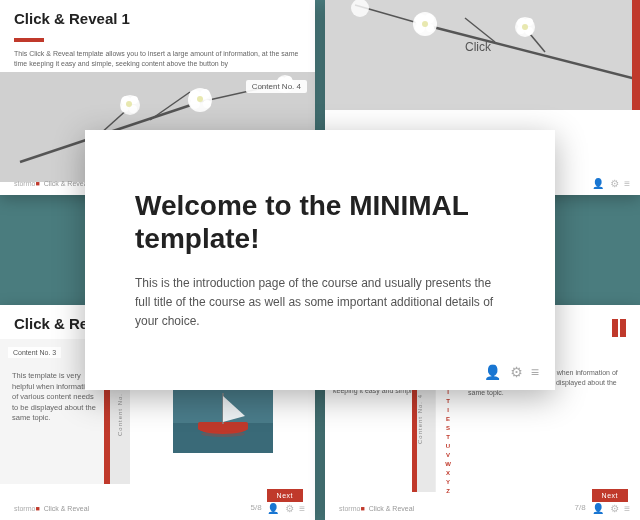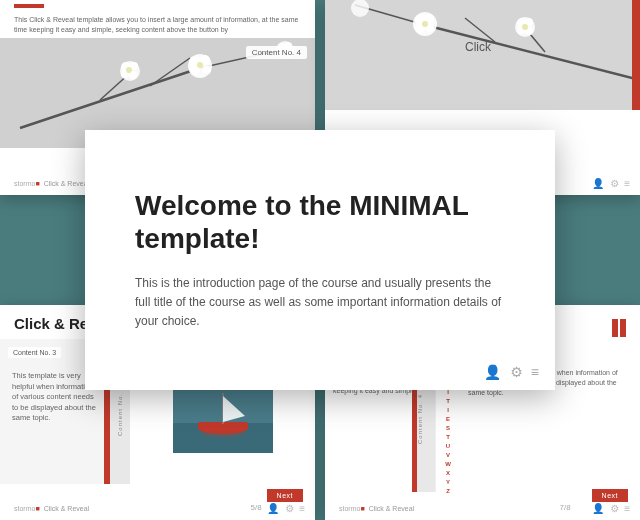--- a/index.html
+++ b/index.html
@@ -328,20 +328,24 @@
       left: 140px;
       font-size: 12px;
       color: #555;
       font-weight: 400;
     }
   </style>
 </head>
 <body>
 
 <div class="slide-top-left">
+  <div class="slide-header">
+    <div class="slide-title">Click &amp;
+Reveal 1</div>
+  </div>
   <div class="red-bar"></div>
   <div class="slide-small-text">This Click &amp; Reveal template allows you to insert a large amount of information, at the same time keeping it easy and simple, seeking content above the button by</div>
 
   <div class="floral-image">
     <svg viewBox="0 0 315 110" xmlns="http://www.w3.org/2000/svg">
       <rect width="315" height="110" fill="#d0d0d0"></rect>
 
       <line x1="20" y1="90" x2="200" y2="30" stroke="#555" stroke-width="2.5"></line>
       <line x1="200" y1="30" x2="290" y2="10" stroke="#555" stroke-width="1.5"></line>
       <line x1="150" y1="48" x2="190" y2="20" stroke="#555" stroke-width="1.5"></line>
@@ -419,21 +423,21 @@
     <div class="slide-footer-icons">
       <span>👤</span>
       <span>⚙</span>
       <span>≡</span>
     </div>
   </div>
 </div>
 
 <div class="main-slide">
   <div class="main-slide-title">Welcome to the MINIMAL template!</div>
-  <div class="main-slide-text">This is the introduction page of the course and usually presents the full title of the course as well as some important information details of your choice.</div>
+  <div class="main-slide-text">This is the introduction page of the course and usually presents the full title of the course as well as some important additional details of your choice.</div>
   <div class="main-slide-footer">
     <div class="main-slide-footer-icons">
       <span>👤</span>
       <span>⚙</span>
       <span>≡</span>
     </div>
   </div>
 </div>
 
 <div class="slide-bottom-left">
@@ -538,21 +542,21 @@
     </div>
   </div>
 
   <button class="next-btn">Next</button>
 
   <div class="slide-footer">
     <div class="slide-footer-left">
       <span class="slide-footer-brand">stormo<span style="color:#c0392b">■</span></span>
       <span class="slide-footer-name">Click &amp; Reveal</span>
     </div>
-    <div style="display:flex;align-items:flex-start;gap:22px;">
+    <div style="display:flex;align-items:flex-start;gap:7px;">
       <span class="footer-page">7/8</span>
       <div class="slide-footer-icons">
         <span>👤</span>
         <span>⚙</span>
         <span>≡</span>
       </div>
     </div>
   </div>
 </div>
 

